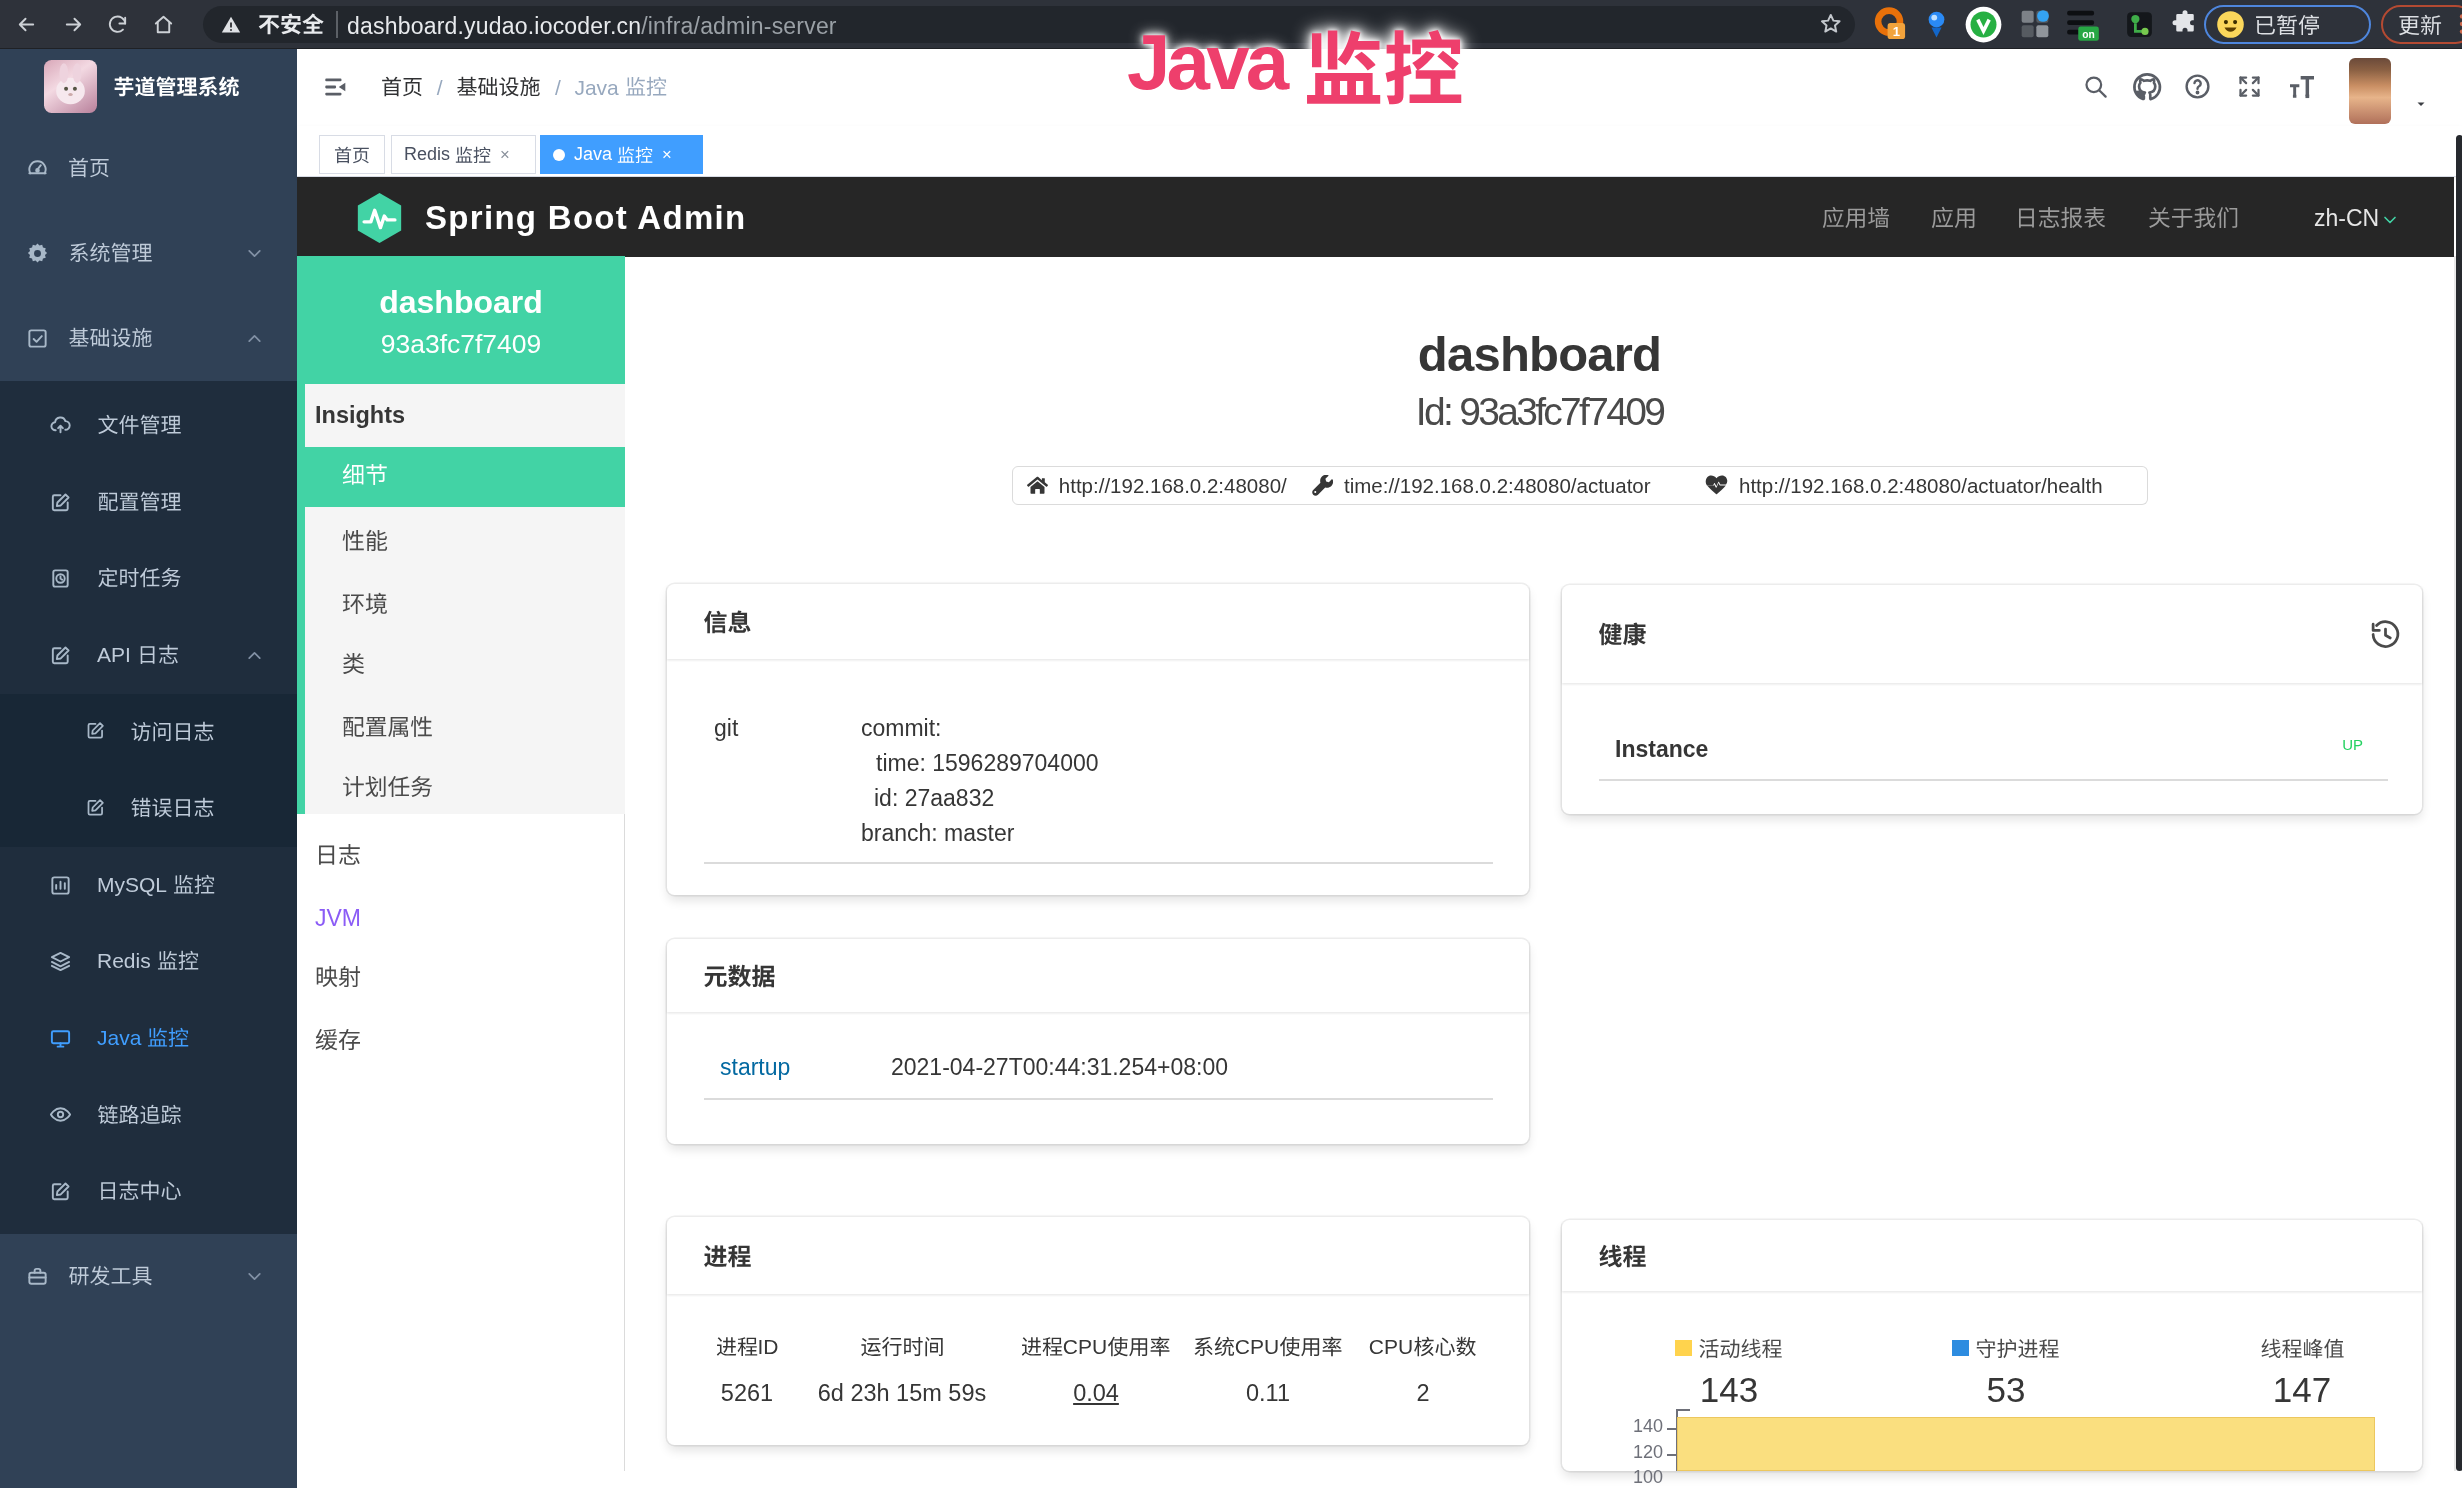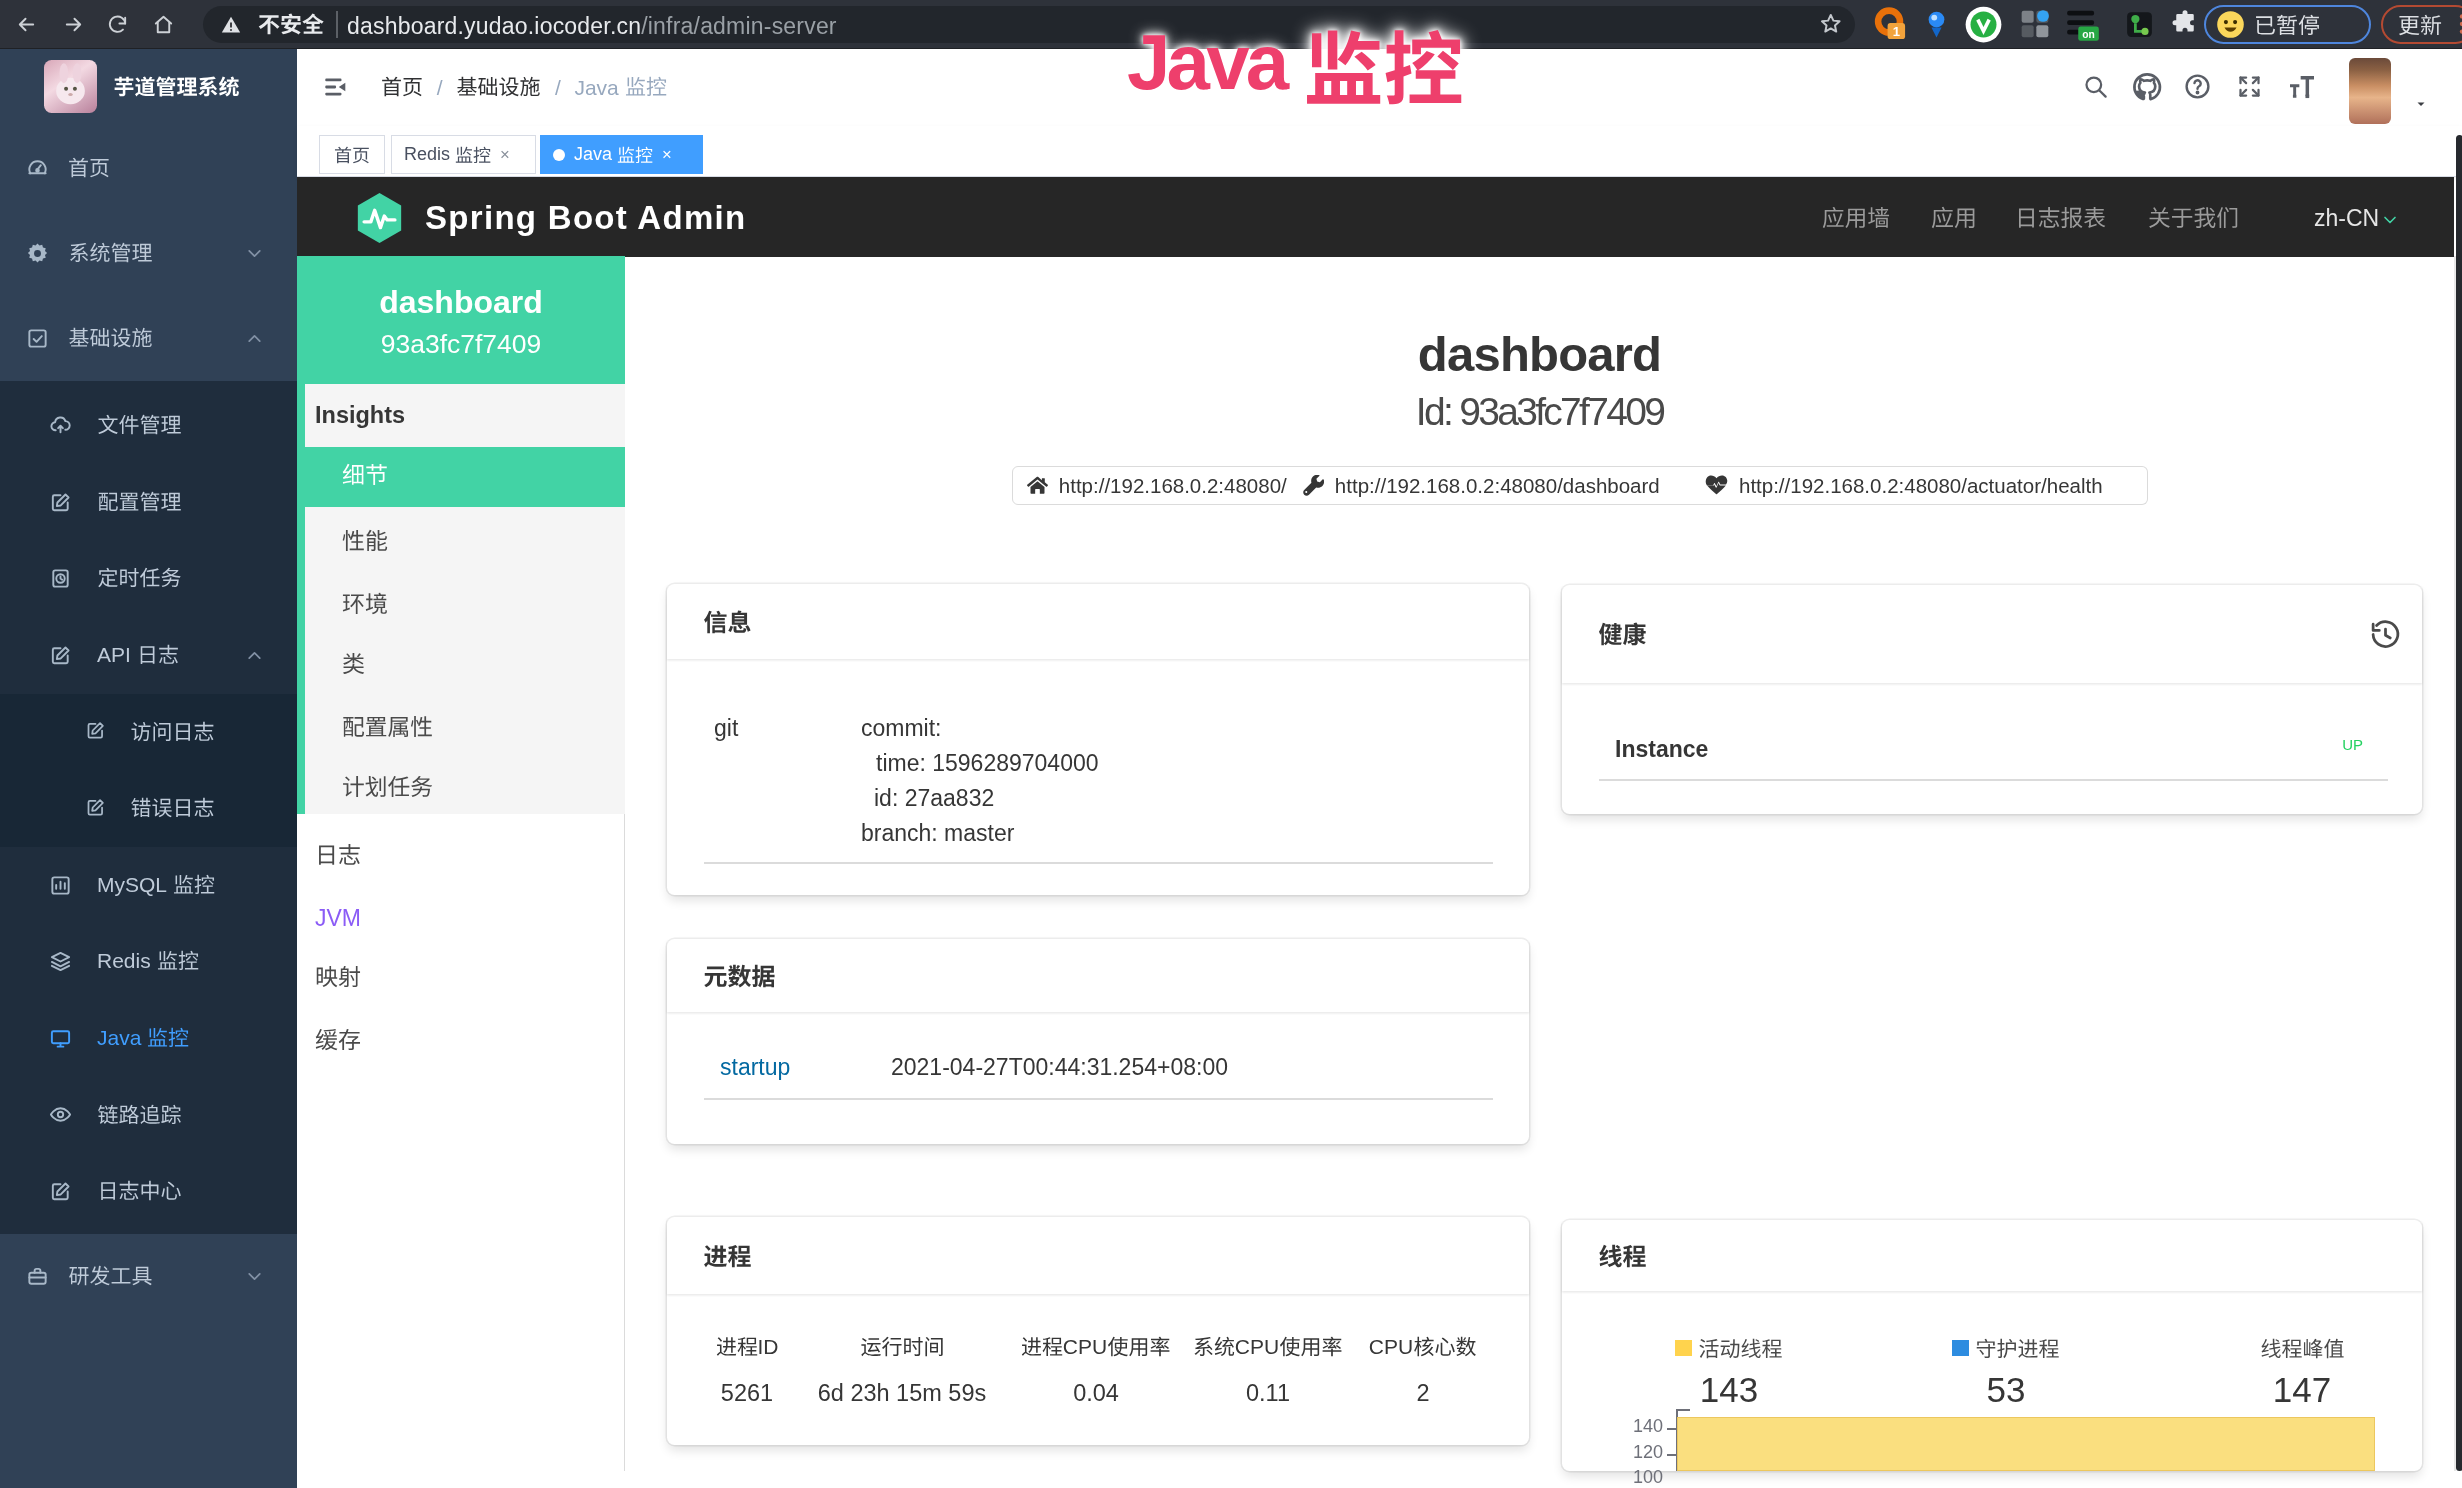--- a/index.html
+++ b/index.html
@@ -757,21 +757,21 @@
 <div style="position:absolute;top:466px;height:39px;border:1.5px solid #dbdbdb;background:#fff;color:#363636;font-size:20.5px;display:flex;align-items:center;justify-content:center;left:1012px;width:290px;border-radius:6px 0 0 6px;">
     <svg style="width:21px;height:21px;vertical-align:middle" viewBox="0 0 576 512" fill="#363636">
       <path d="M280 148L96 300v164c0 9 7 16 16 16h112V368c0-9 7-16 16-16h96c9 0 16 7 16 16v112h112c9 0 16-7 16-16V300L296 148c-5-4-11-4-16 0zM571 237L488 168V72c0-7-5-12-12-12h-56c-7 0-12 5-12 12v43L310 24c-13-11-31-11-44 0L5 237c-5 4-6 12-2 17l27 33c4 5 12 6 17 2l241-199 241 199c5 4 13 3 17-2l27-33c4-5 3-13-2-17z"></path>
     </svg>
     <span style="margin-left:10.6px">http://192.168.0.2:48080/</span>
   </div>
 <div style="position:absolute;top:466px;height:39px;border:1.5px solid #dbdbdb;background:#fff;color:#363636;font-size:20.5px;display:flex;align-items:center;justify-content:center;left:1301px;width:362px;border-left:none;">
     <svg style="width:21px;height:21px;vertical-align:middle" viewBox="0 0 512 512" fill="#363636">
       <path d="M507 114c-3-12-17-16-26-8l-70 70-66-18-18-66 70-70c9-9 4-23-8-26-51-11-106 3-146 42-41 41-53 99-38 151L29 365c-32 32-32 84 0 117 33 32 85 32 117 0l176-176c52 15 110 3 151-38 39-40 53-95 34-154zM80 440c-13 0-24-11-24-24s11-24 24-24 24 11 24 24-11 24-24 24z"></path>
     </svg>
-    <span style="margin-left:10.6px">http://192.168.0.2:48080/dashboard</span>
+    <span style="margin-left:10.6px">time://192.168.0.2:48080/actuator</span>
   </div>
 <div style="position:absolute;top:466px;height:39px;border:1.5px solid #dbdbdb;background:#fff;color:#363636;font-size:20.5px;display:flex;align-items:center;justify-content:center;left:1661px;width:487px;border-left:none;border-radius:0 6px 6px 0;">
     <svg style="width:23px;height:23px;vertical-align:middle" viewBox="0 0 512 512" fill="#363636">
       <path d="M256 96c30-43 77-64 120-64 70 0 120 55 120 124 0 28-10 54-28 76H340l-28-56c-3-6-12-6-15 0l-44 98-34-68c-3-5-11-6-14-1l-27 51H44c-18-22-28-48-28-76C16 87 66 32 136 32c43 0 90 21 120 64zM460 264c-56 62-140 138-193 183-6 5-16 5-22 0-53-45-137-121-193-183h136l17-33 36 71c3 6 12 6 15 0l45-99 21 43c2 5 7 8 12 8h126z"></path>
     </svg>
     <span style="margin-left:10.6px">http://192.168.0.2:48080/actuator/health</span>
   </div>
 <div class="card" style="left:667px;top:584px;width:862px;height:311px">
     <div class="chead" style="height:75px">
       <svg style="width:49px;height:24px;vertical-align:-0.12em;" viewBox="0 -880 2000 1000">
@@ -876,21 +876,21 @@
       <g transform="translate(0,0) scale(1,-1)">
         <use href="#r4f7f"></use>
       </g>
       <g transform="translate(1000,0) scale(1,-1)">
         <use href="#r7528"></use>
       </g>
       <g transform="translate(2000,0) scale(1,-1)">
         <use href="#r7387"></use>
       </g>
     </svg></div>
-<div class="" style="position:absolute;left:952px;top:1380px;width:288px;height:29px;font-size:23.5px;color:#363636;text-align:center;">0.04</div>
+<div class="" style="position:absolute;left:952px;top:1380px;width:288px;height:29px;font-size:23.5px;color:#363636;text-align:center;text-decoration:underline;">0.04</div>
 <div class="" style="position:absolute;left:1124px;top:1335px;width:288px;height:26px;font-size:21px;color:#363636;text-align:center;"><svg style="width:42px;height:21px;vertical-align:-0.12em;" viewBox="0 -880 2000 1000">
       <g transform="translate(0,0) scale(1,-1)">
         <use href="#r7cfb"></use>
       </g>
       <g transform="translate(1000,0) scale(1,-1)">
         <use href="#r7edf"></use>
       </g>
     </svg>CPU<svg style="width:64px;height:21px;vertical-align:-0.12em;" viewBox="0 -880 3000 1000">
       <g transform="translate(0,0) scale(1,-1)">
         <use href="#r4f7f"></use>

